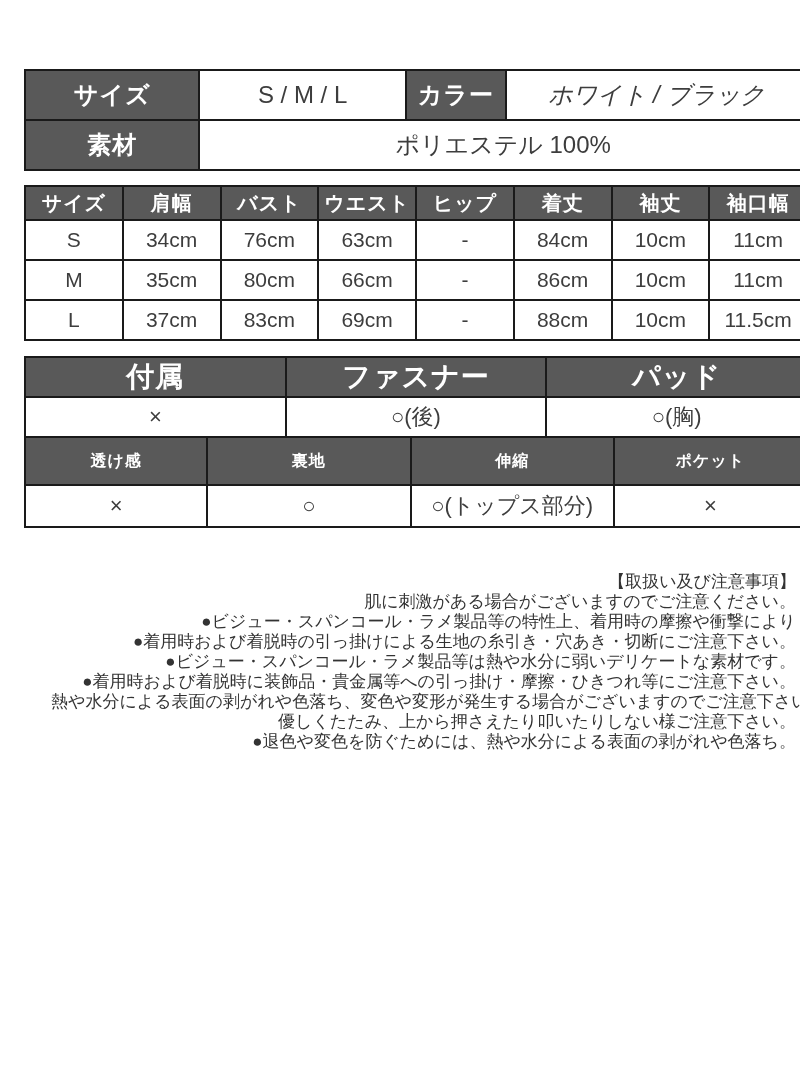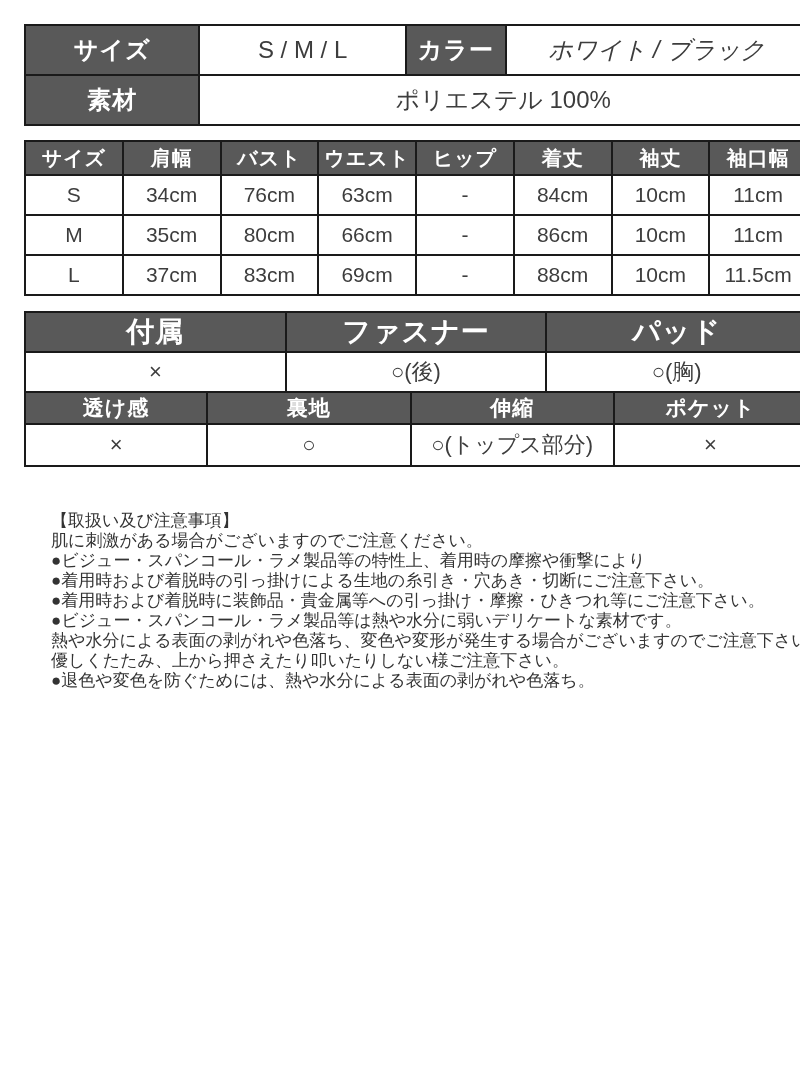--- a/index.html
+++ b/index.html
@@ -5,21 +5,21 @@
   * { box-sizing: border-box; margin: 0; padding: 0; }
   html, body {
     width: 800px; height: 1067px;
     background: #ffffff;
     overflow: hidden;
   }
   body {
     font-family: "Liberation Sans", "DejaVu Sans", sans-serif;
     color: #3d3d3d;
   }
-  .wrap { padding: 24px; }
+  .wrap { padding: 24px; margin-top: 45px; }
 
   table {
     border-collapse: collapse;
     width: 784px;
     table-layout: fixed;
   }
   th, td {
     border: 2px solid #1a1a1a;
     text-align: center;
     vertical-align: middle;
@@ -47,35 +47,36 @@
   .meas td { height: 40px; font-size: 21px; }
   .meas col { width: 12.5%; }
 
   
   .feat-a th { height: 32px; font-size: 28px; }
   .feat-a td { height: 40px; font-size: 22px; }
   .feat-a col { width: 33.33%; }
 
   
   .feat-b { margin-top: -2px; }
-  .feat-b th { height: 32px; font-size: 21px; }
+  .feat-b th { height: 48px; font-size: 16px; }
   .feat-b td { height: 42px; font-size: 22px; }
   .feat-b .c1 { width: 23.3%; }
   .feat-b .c2 { width: 26%; }
   .feat-b .c3 { width: 26%; }
   .feat-b .c4 { width: 24.7%; font-family: Liberation Serif, serif; }
 
   
   .notes {
     margin: 44px 0 0 27px;
     width: 745px;
     font-size: 17px;
     line-height: 20px;
     color: #333333;
     letter-spacing: 0px;
+    text-align: right;
   }
   .notes div { white-space: nowrap; }
 </style>
 </head>
 <body>
 
 <div class="wrap">
 
   <table class="spec">
     <tbody>
@@ -182,20 +183,20 @@
       <td>×</td>
     </tr>
   </tbody>
     </table>
 
   <div class="notes">
     <div>【取扱い及び注意事項】</div>
     <div>肌に刺激がある場合がございますのでご注意ください。</div>
     <div>●ビジュー・スパンコール・ラメ製品等の特性上、着用時の摩擦や衝撃により</div>
     <div>●着用時および着脱時の引っ掛けによる生地の糸引き・穴あき・切断にご注意下さい。</div>
+    <div>●ビジュー・スパンコール・ラメ製品等は熱や水分に弱いデリケートな素材です。</div>
     <div>●着用時および着脱時に装飾品・貴金属等への引っ掛け・摩擦・ひきつれ等にご注意下さい。</div>
-    <div>●ビジュー・スパンコール・ラメ製品等は熱や水分に弱いデリケートな素材です。</div>
     <div>熱や水分による表面の剥がれや色落ち、変色や変形が発生する場合がございますのでご注意下さい。</div>
     <div>優しくたたみ、上から押さえたり叩いたりしない様ご注意下さい。</div>
     <div>●退色や変色を防ぐためには、熱や水分による表面の剥がれや色落ち。</div>
   </div>
 
 </div>
 
 </body></html>

